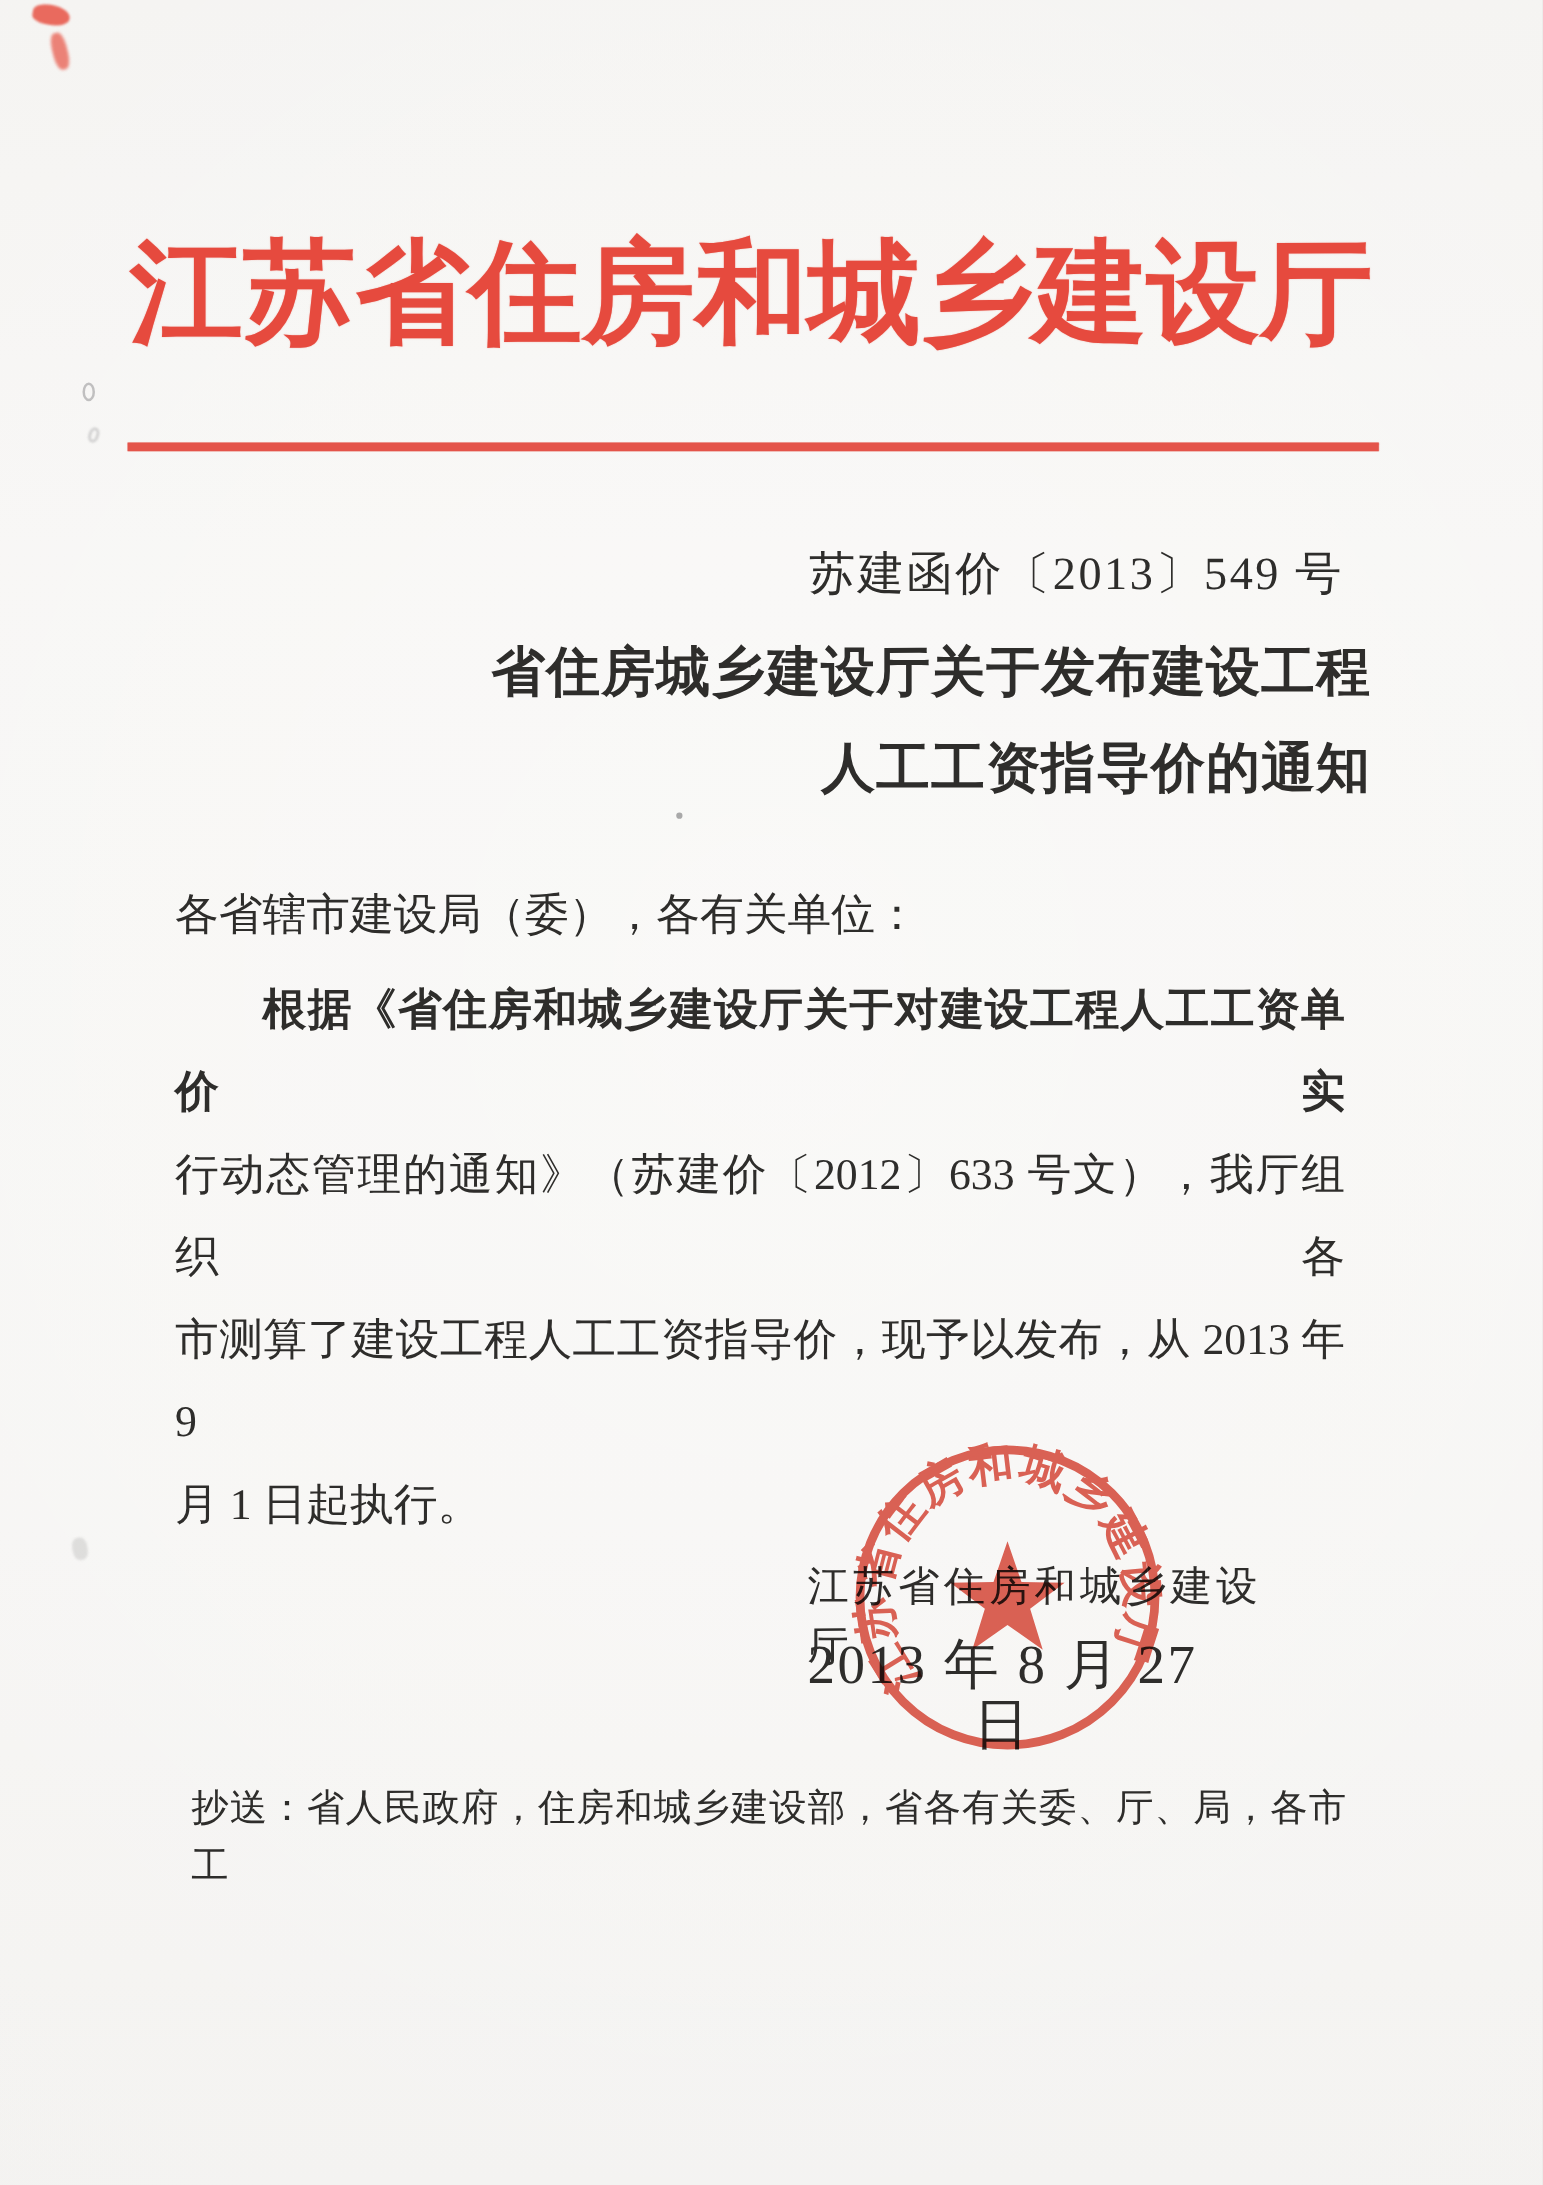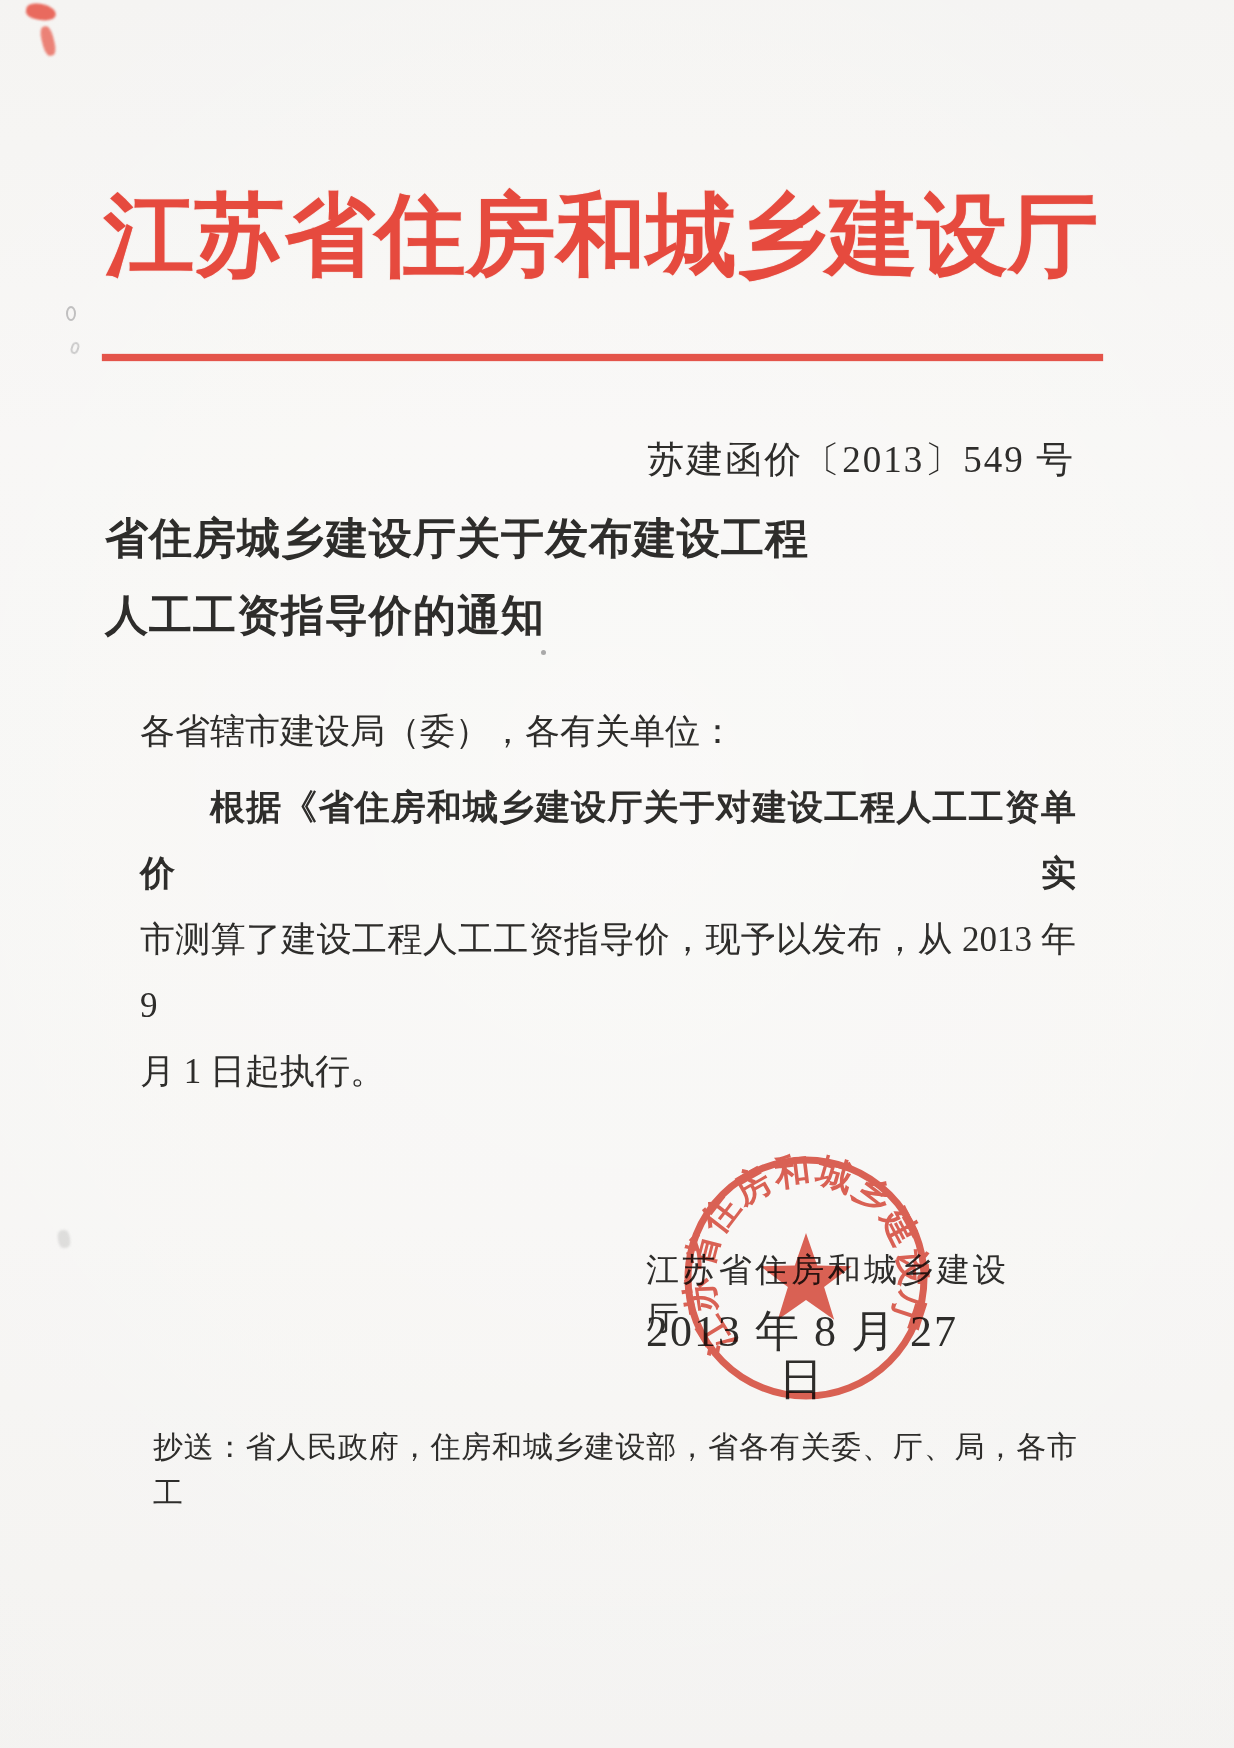--- a/index.html
+++ b/index.html
@@ -43,21 +43,21 @@
     text-align: right;
     font-size: 37px;
     line-height: 52px;
     letter-spacing: 2px;
     margin-top: 32px;
   }
   .title {
     position: absolute;
     left: 105px; top: 500px;
     width: 992px;
-    text-align: left;
+    text-align: right;
     font-size: 43px;
     font-weight: bold;
     line-height: 77px;
     letter-spacing: 1px;
   }
   .salutation {
     position: absolute;
     left: 140px; top: 706px;
     width: 960px;
     font-size: 35px;
@@ -169,20 +169,21 @@
 
   <div class="title">
     <div>省住房城乡建设厅关于发布建设工程</div>
     <div>人工工资指导价的通知</div>
   </div>
 
   <div class="salutation">各省辖市建设局（委），各有关单位：</div>
 
   <div class="paragraph">
     <div class="para-line first">根据《省住房和城乡建设厅关于对建设工程人工工资单价实</div>
+    <div class="para-line">行动态管理的通知》（苏建价〔2012〕633 号文），我厅组织各</div>
     <div class="para-line">市测算了建设工程人工工资指导价，现予以发布，从 2013 年 9</div>
     <div class="para-line last">月 1 日起执行。</div>
   </div>
 
 
   <div class="sig-org">江苏省住房和城乡建设厅</div>
 
   <div class="sig-date">2013 年 8 月 27 日</div>
 
   <div class="seal">

